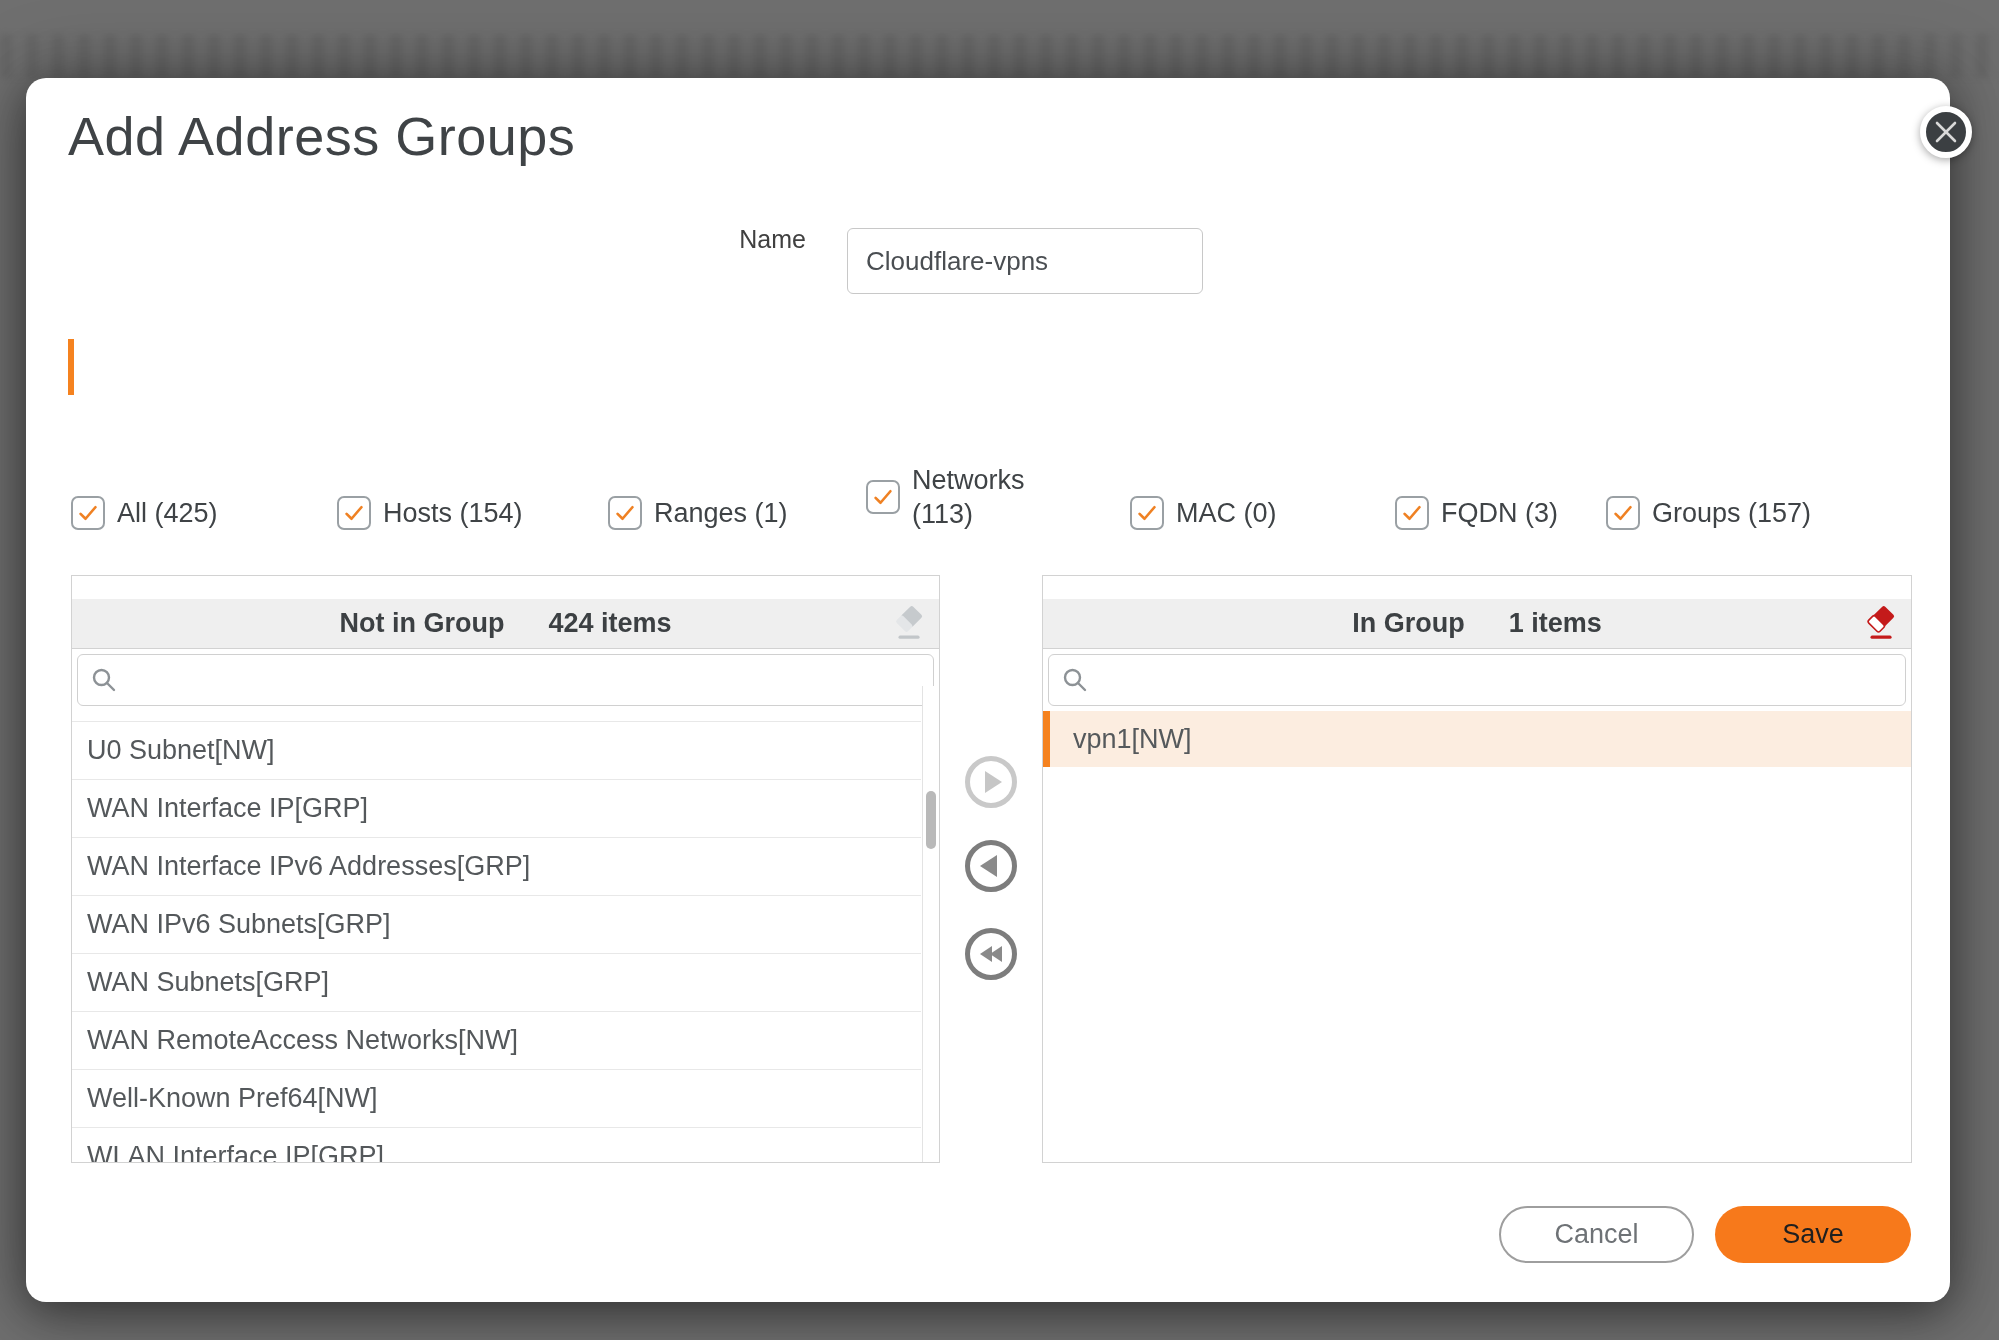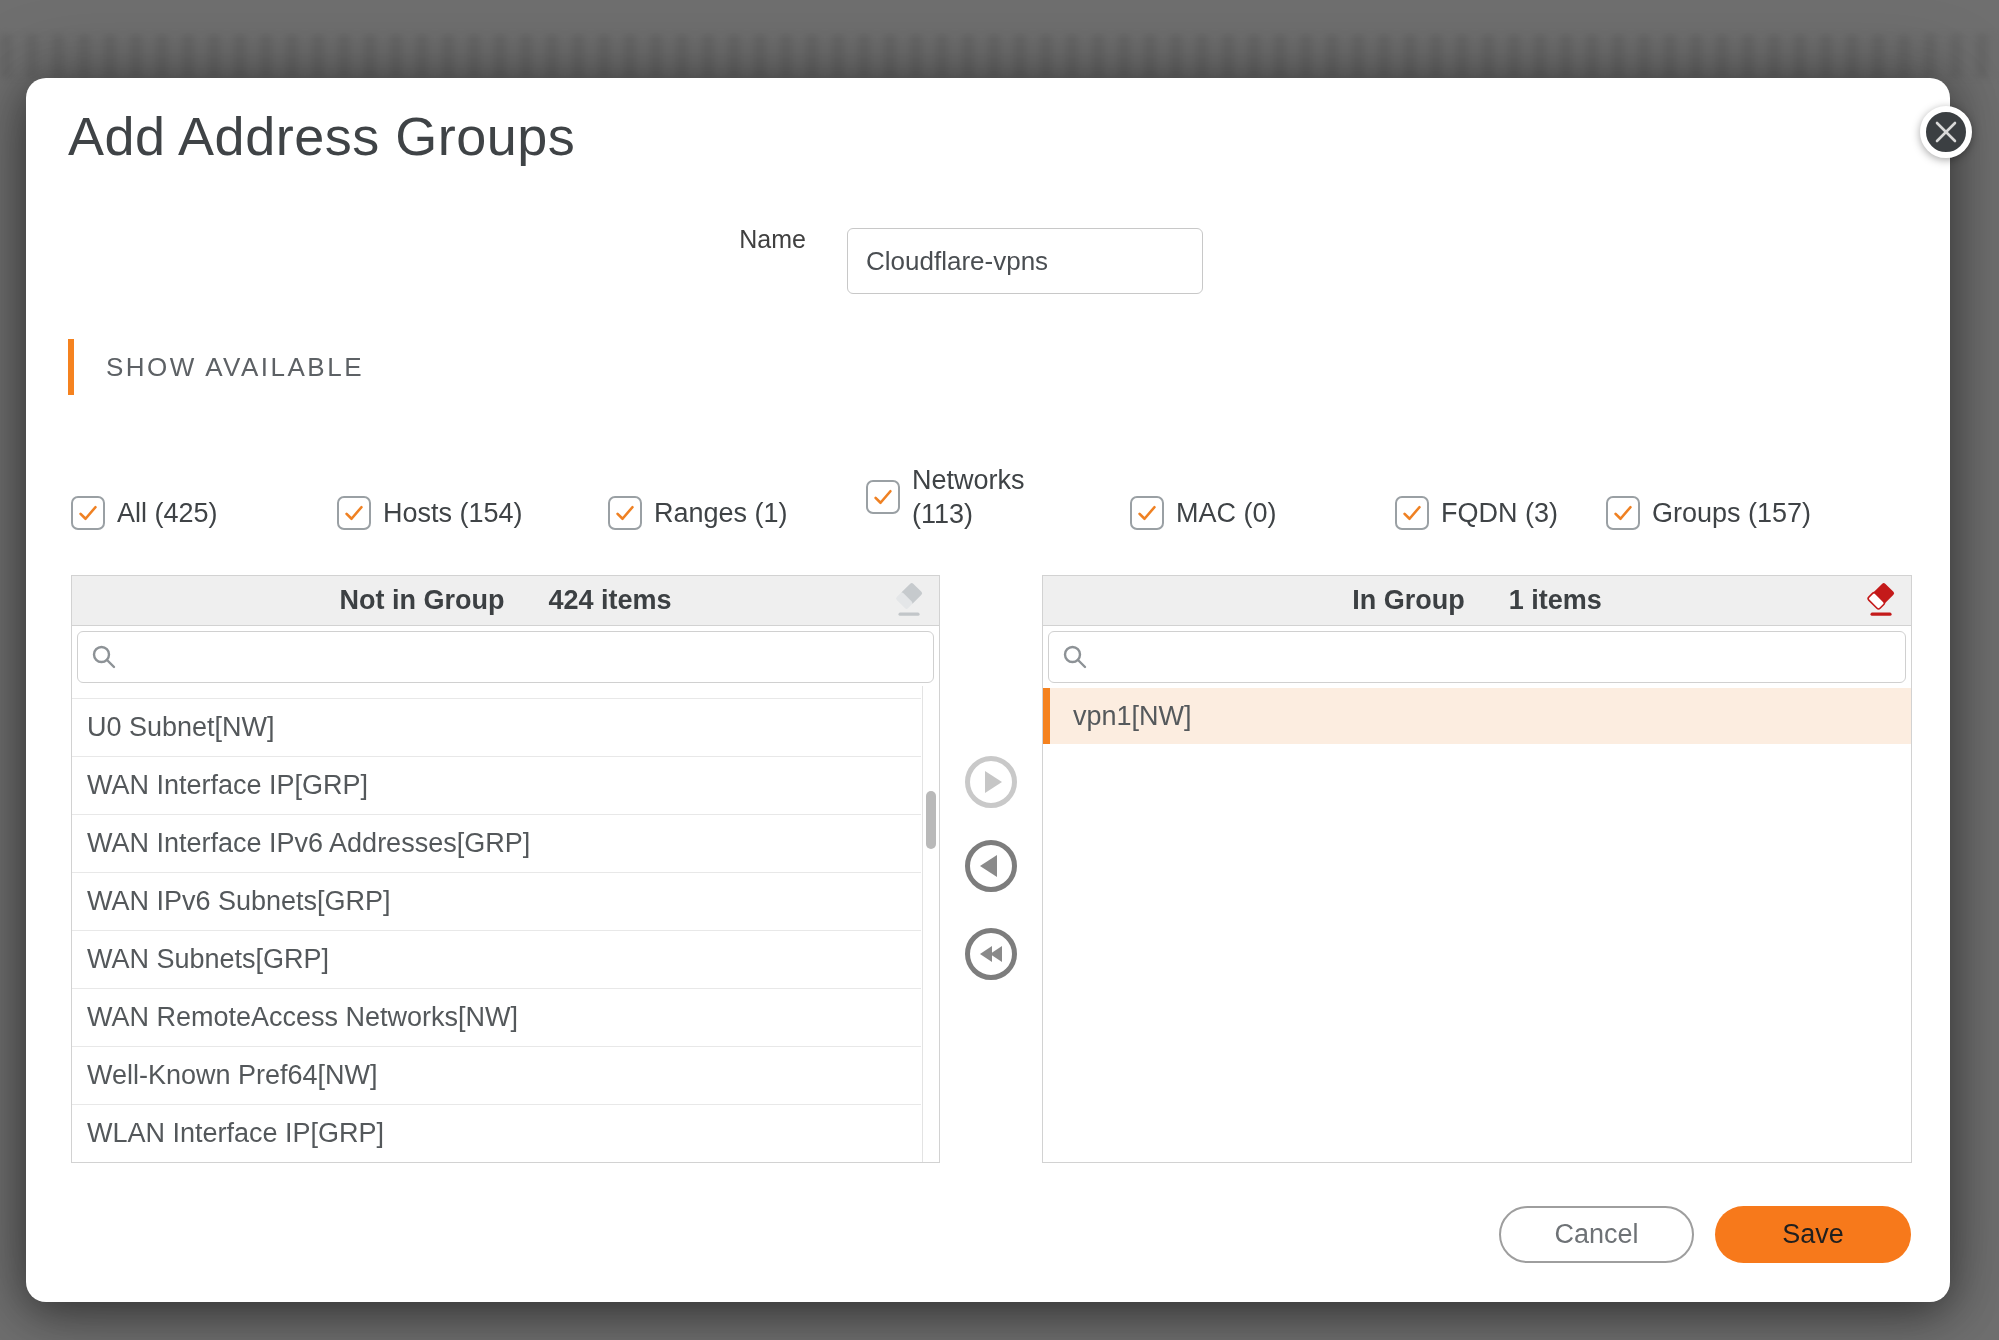--- a/index.html
+++ b/index.html
@@ -69,21 +69,21 @@
   .filter-label .l2 { display:block; }
 
   .panel {
     position:absolute; top:497px; height:588px;
     border:1px solid #d2d2d2; background:#fff; overflow:hidden;
   }
   .panel.left  { left:45px;  width:869px; }
   .panel.right { left:1016px; width:870px; }
   .panel-header {
     height:50px; background:#efefef; border-bottom:1px solid #d2d2d2;
-    display:flex; align-items:center; justify-content:center; position:relative;
+    display:flex; align-items:center; justify-content:center; position:relative;margin-top:23px;
   }
   .panel-header .p-title { font-size:27px; font-weight:700; color:#3c4043; }
   .panel-header .p-count { font-size:27px; font-weight:700; color:#3c4043; margin-left:44px; }
   .eraser-btn {
     position:absolute; right:12px; top:6px; width:38px; height:38px; cursor:pointer;
   }
   .eraser-btn svg { width:38px; height:38px; }
   .eraser-gray .er-body { fill:#c6cacd; } .eraser-gray .er-tip { fill:#e4e6e8; } .eraser-gray .er-line { fill:#c2c6c9; }
   .eraser-red  .er-body { fill:#c41a1a; } .eraser-red  .er-tip { fill:#ffffff; stroke:#c41a1a; stroke-width:1.5; } .eraser-red .er-line { fill:#c41a1a; }
 
@@ -160,21 +160,20 @@
     <svg viewBox="0 0 26 26">
       <line x1="4" y1="4" x2="22" y2="22" stroke="#d9d9d9" stroke-width="2.6" stroke-linecap="round"></line>
       <line x1="22" y1="4" x2="4" y2="22" stroke="#d9d9d9" stroke-width="2.6" stroke-linecap="round"></line>
     </svg>
   </div>
 
   <div class="name-row-label">Name</div>
   <input class="name-input" type="text" value="Cloudflare-vpns" style="">
 
   <div class="section-bar"></div>
-  <div class="section-heading">SHOW AVAILABLE</div>
 
   <div class="filter-item" style="left:45px;">
     <span class="checkbox">
       <svg viewBox="0 0 34 34">
           <polyline points="8,18 14,24 26,10" fill="none" stroke="#EF8123" stroke-width="3.2" stroke-linecap="round" stroke-linejoin="round"></polyline>
         </svg>
     </span>
     <span class="filter-label">All (425)</span>
   </div>
   <div class="filter-item" style="left:311px;">

